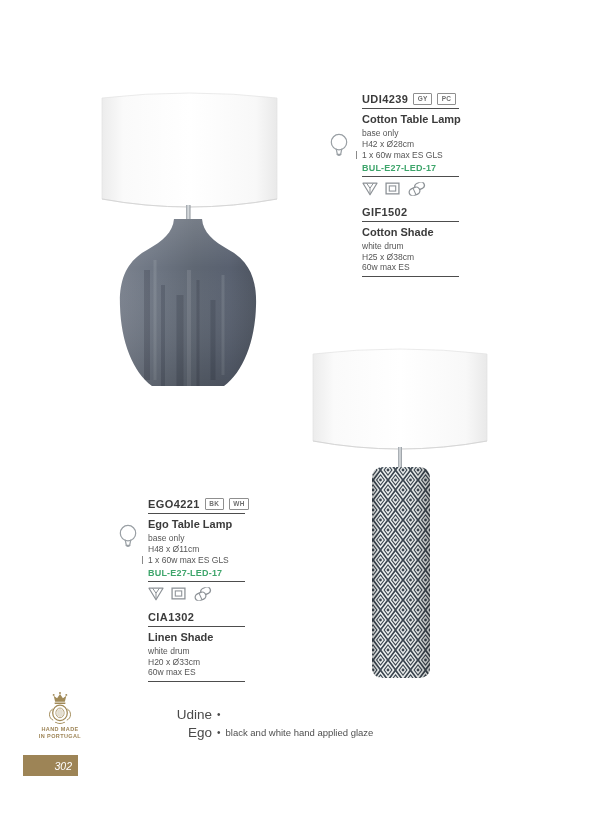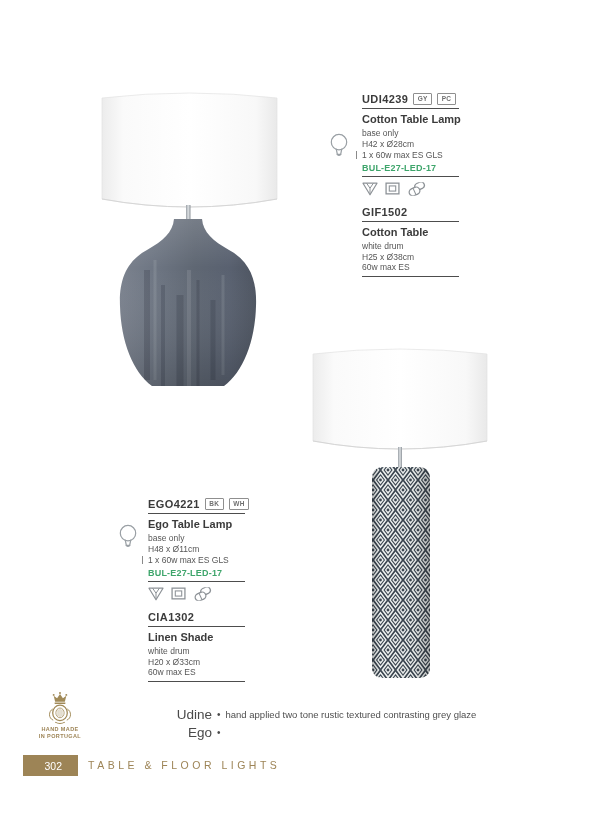--- a/index.html
+++ b/index.html
@@ -27,21 +27,21 @@
   .drow{display:flex;align-items:center;line-height:17.5px;}
   .dname{width:212px;text-align:right;font-size:13.5px;color:#4a4a4a;}
   .dbullet{margin:0 5px;font-size:10px;color:#4a4a4a;}
   .dtext{font-size:9.5px;color:#4f4f4f;}
 
   
   #hm-text{position:absolute;left:22px;top:726px;width:76px;text-align:center;
            font-size:5.5px;font-weight:bold;letter-spacing:.4px;line-height:1.25;color:#9d8456;}
   #pagebox{position:absolute;left:23px;top:755px;width:55px;height:21px;background:#9d8456;
            box-sizing:border-box;display:flex;align-items:center;justify-content:flex-end;
-           padding-right:16px;color:#ffffff;font-size:10.5px;}
+           padding-right:6px;color:#ffffff;font-size:10.5px;font-style:italic;}
   #section-title{position:absolute;left:88px;top:759px;font-size:10.5px;letter-spacing:3.5px;
                  color:#9d8456;white-space:nowrap;}
   .abs{position:absolute;}
 </style>
 </head>
 <body>
 
 <div id="page">
 
   <svg width="0" height="0" style="position:absolute" aria-hidden="true">
@@ -216,21 +216,21 @@
         </svg>
       <svg width="15" height="13" viewBox="0 0 14 12">
           <use href="#dblins-sym"></use>
         </svg>
       <svg width="20" height="14" viewBox="0 0 19 13">
           <use href="#switch-sym"></use>
         </svg>
     </div>
     <div class="scode">GIF1502</div>
     <div class="rule"></div>
-    <div class="pname">Cotton Table</div>
+    <div class="pname">Cotton Shade</div>
     <div class="spec">white drum</div>
     <div class="spec">H25 x Ø38cm</div>
     <div class="spec">60w max ES</div>
     <div class="rule"></div>
   </div>
 
   <svg class="bulb" style="left:119px;top:524px;" width="18" height="25" viewBox="0 0 17 24">
       <use href="#bulb-sym"></use>
     </svg>
 
@@ -267,34 +267,33 @@
     <div class="spec">white drum</div>
     <div class="spec">H20 x Ø33cm</div>
     <div class="spec">60w max ES</div>
     <div class="rule"></div>
   </div>
 
   <div id="descs">
     <div class="drow">
       <span class="dname">Udine</span>
       <span class="dbullet">•</span>
-      <span class="dtext">hand applied two tone rustic textured contrasting grey glaze</span>
     </div>
     <div class="drow">
       <span class="dname">Ego</span>
       <span class="dbullet">•</span>
+      <span class="dtext">black and white hand applied glaze</span>
     </div>
   </div>
 
   <svg class="abs" style="left:44px;top:691px;" width="32" height="35" viewBox="0 0 64 72">
       <use href="#crest-sym"></use>
     </svg>
   <div id="hm-text">
     <div>HAND MADE</div>
     <div>IN PORTUGAL</div>
   </div>
 
   <div id="pagebox">
     <span>302</span>
   </div>
-  <div id="section-title">TABLE &amp; FLOOR LIGHTS</div>
 
 </div>
 
 </body></html>

